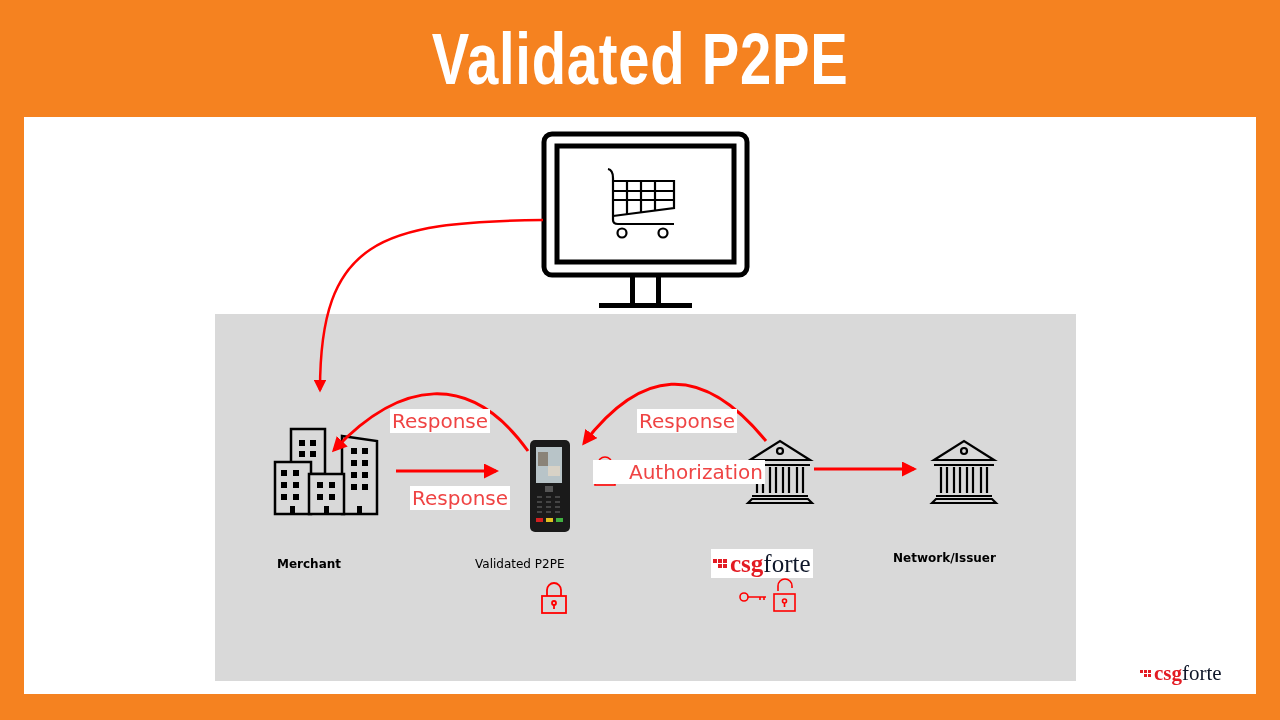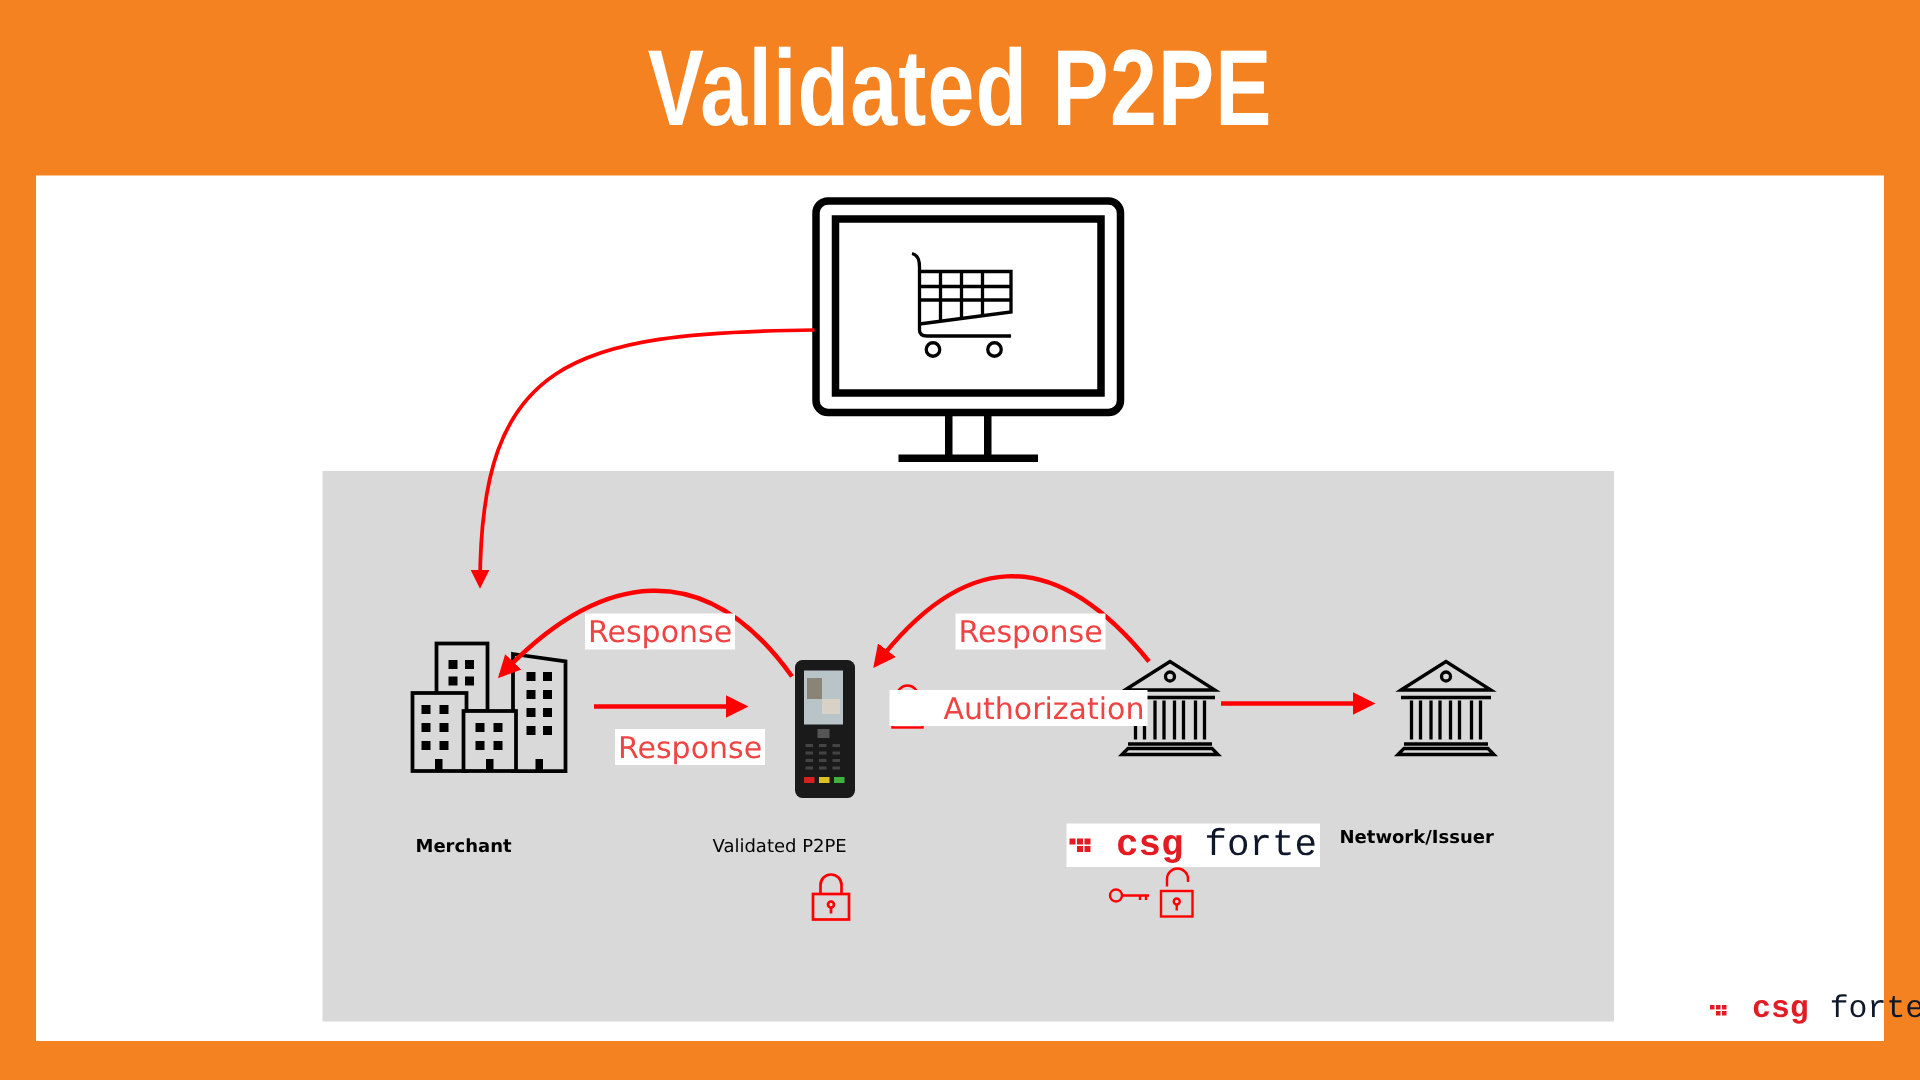--- a/index.html
+++ b/index.html
@@ -5,21 +5,21 @@
   html, body { margin:0; padding:0; }
   body { width:1280px; height:720px; background:#F58220; position:relative; overflow:hidden; font-family:"Liberation Sans", sans-serif; }
   .title { position:absolute; left:0; top:0; width:1280px; height:117px; display:flex; align-items:center; justify-content:center; }
   .title span { color:#fff; font-family:"Liberation Sans", sans-serif; font-weight:bold; font-size:72px; transform:scaleX(0.78); letter-spacing:1px; display:inline-block; }
   .panel { position:absolute; left:24px; top:117px; width:1232px; height:577px; background:#ffffff; }
   .gray { position:absolute; left:215px; top:314px; width:861px; height:367px; background:#D9D9D9; }
   svg.overlay { position:absolute; left:0; top:0; width:1280px; height:720px; }
   .lbl { position:absolute; background:#fff; color:#ef4444; font-family:"DejaVu Sans", sans-serif; font-size:20px; padding:1px 2px; line-height:22px; white-space:nowrap; }
   .name { position:absolute; font-family:"DejaVu Sans", sans-serif; font-size:12px; color:#000; white-space:nowrap; }
   .bold { font-weight:bold; }
-  .logo { position:absolute; display:flex; align-items:center; font-family:Liberation Mono, monospace; white-space:nowrap;gap:14px; }
+  .logo { position:absolute; display:flex; align-items:center; font-family:Liberation Serif, serif; white-space:nowrap; }
   .logo .csg { color:#E31B23; font-weight:bold; }
   .logo .forte { color:#0f172a; }
   .logo .dots { display:inline-grid; grid-template-columns:repeat(3,4px); gap:1px; margin-right:3px; }
   .logo .dots i { width:4px; height:4px; background:#E31B23; display:block; }
   .logo .dots i.e { background:transparent; }
 </style>
 </head>
 <body>
 
 <div class="title">

